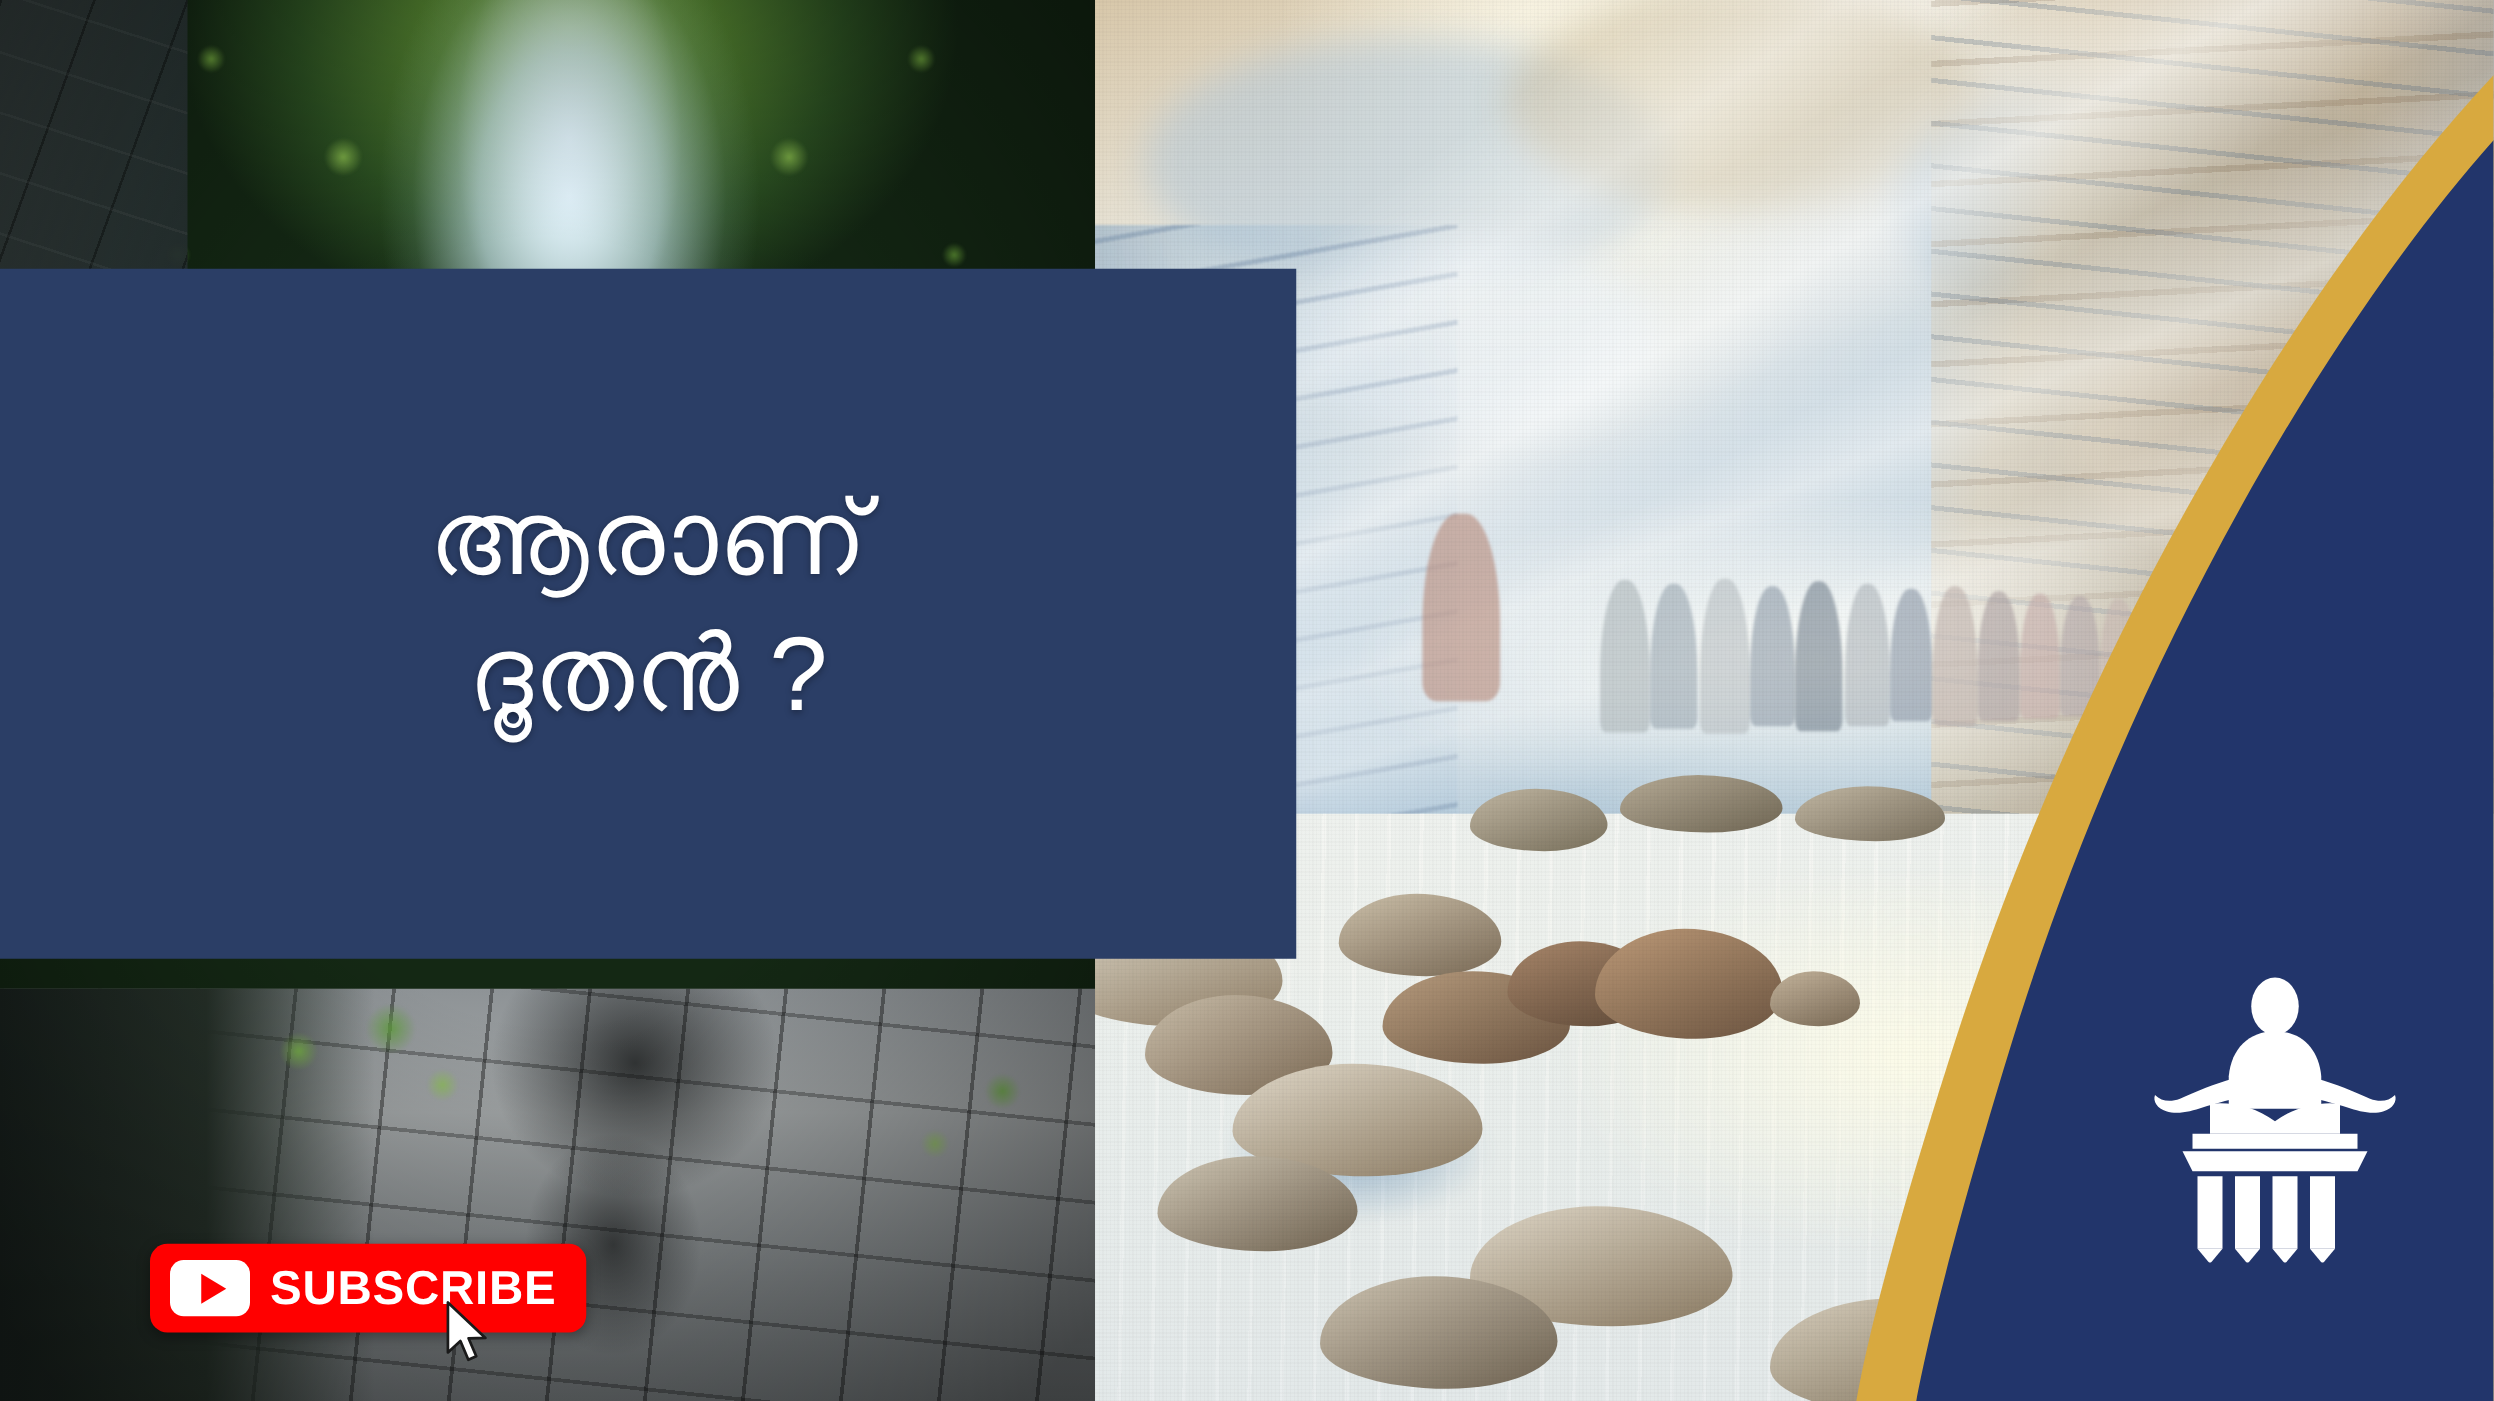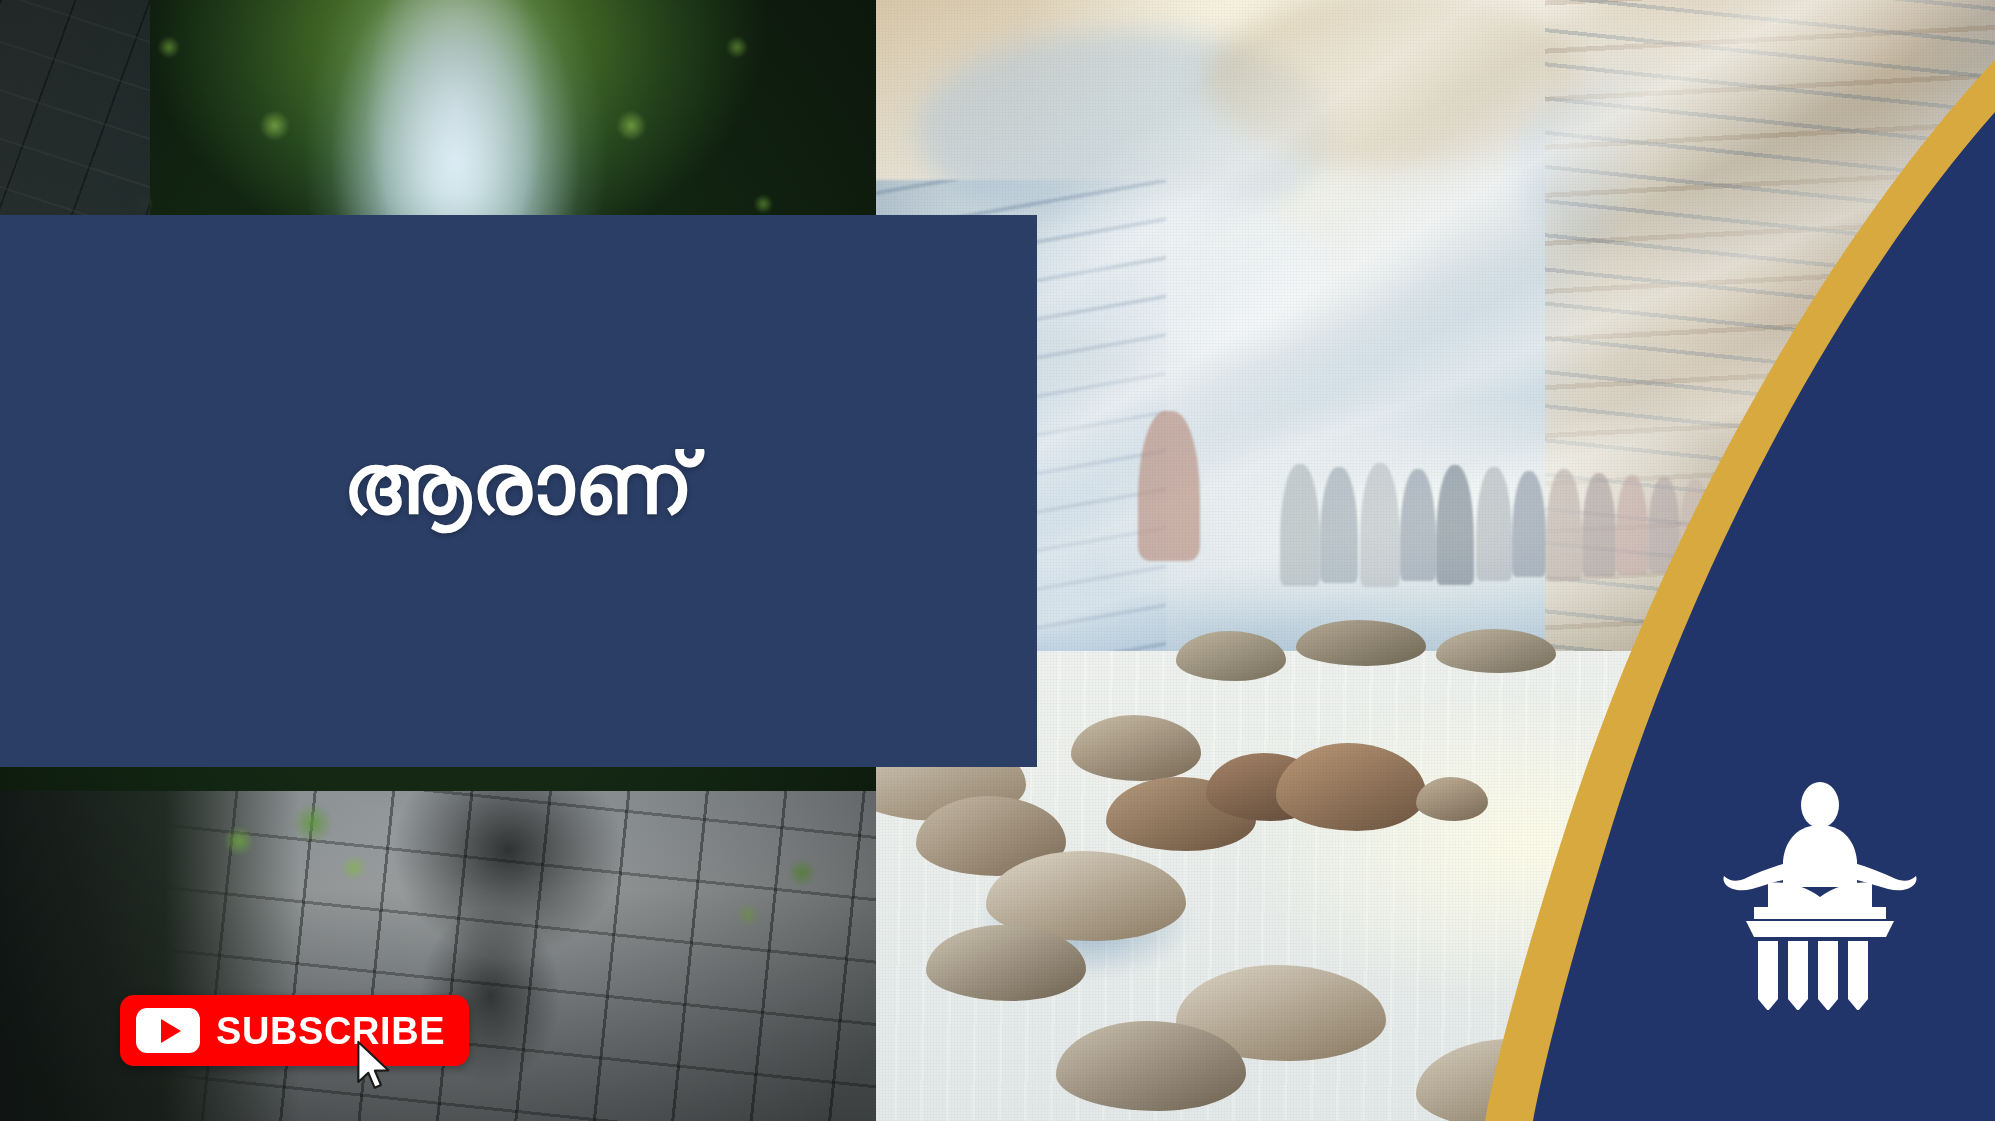--- a/index.html
+++ b/index.html
@@ -177,21 +177,21 @@
   .title-box{
     position:absolute;left:0;top:215px;width:1037px;height:552px;
     background:#2b3e66;
     display:flex;flex-direction:column;align-items:center;justify-content:center;
     padding:6px 26px 18px;
   }
   .title-line{
     color:#ffffff;
     font-size:84px;
     line-height:1.30;
-    font-weight:700;
+    font-weight:400;
     text-align:right;
     letter-spacing:.5px;
     white-space:nowrap;
     text-shadow:0 2px 6px rgba(0,0,0,.30);
   }
 
   
   .author-band{
     position:absolute;left:0;top:770px;width:886px;height:148px;
     background:#c9a03c;
@@ -319,20 +319,21 @@
     <div class="rp-papergrain"></div>
   </div>
 
   <svg class="swoosh" viewBox="0 0 760 1121" preserveAspectRatio="none">
     <path d="M760,60 C600,230 430,520 330,830 C280,985 258,1075 250,1121 L760,1121 Z" fill="#d8a93f"></path>
     <path d="M760,112 C618,272 462,546 372,842 C326,992 306,1078 298,1121 L760,1121 Z" fill="#22356b"></path>
   </svg>
 
   <div class="title-box">
     <div class="title-line">ആരാണ്</div>
+    <div class="title-line">ദൂതൻ ?</div>
   </div>
 
 
   <div class="sub-row">
     <div class="subscribe-btn">
       <span class="yt-badge">
         <span class="yt-tri"></span>
       </span>
       <span class="subscribe-label">SUBSCRIBE</span>
     </div>

